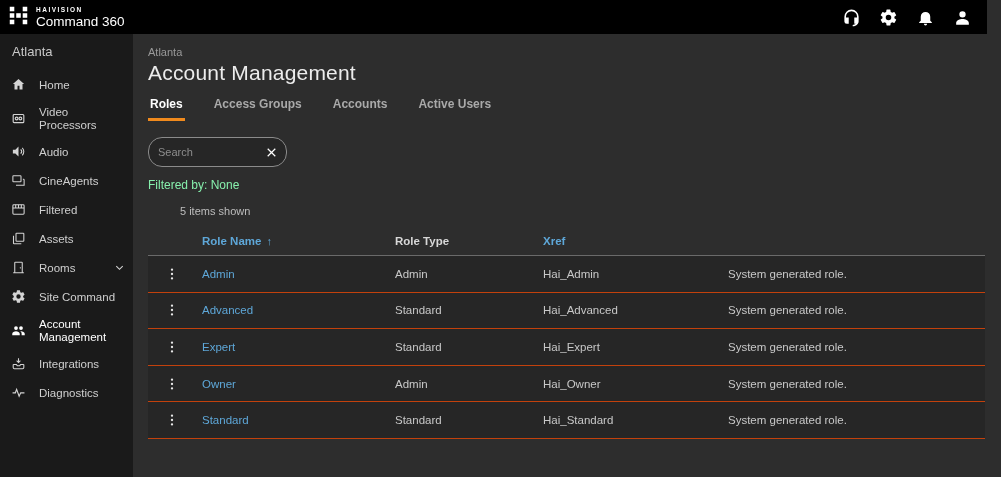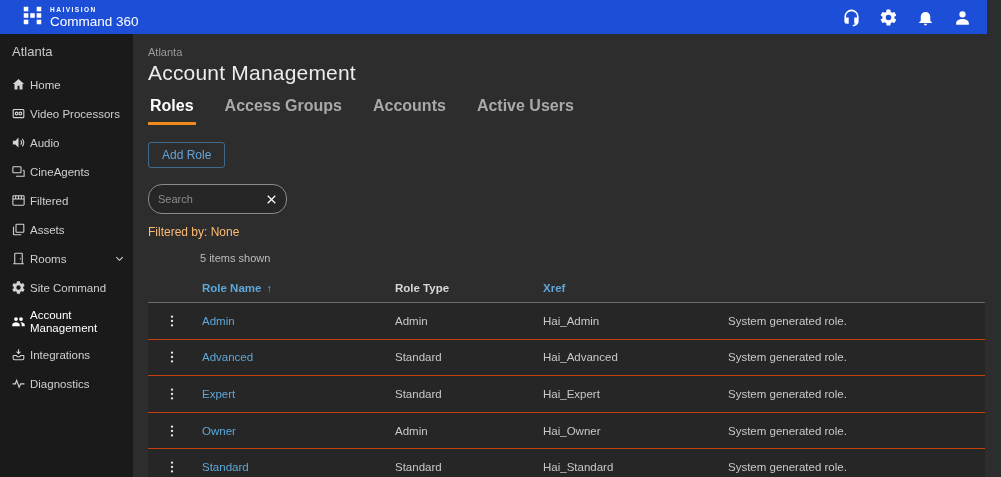--- a/index.html
+++ b/index.html
@@ -7,59 +7,59 @@
   body {
     font-family:"Liberation Sans", sans-serif;
     background:#2d2d2d;
     color:#ccc;
     position:relative;
   }
 
   
   .topbar {
     position:absolute; top:0; left:0; right:14px; height:34px;
-    background:#1d4ed8;
+    background:#000000;
     display:flex; align-items:center; justify-content:space-between;
-    padding:0 14px 0 22px; z-index:5;
+    padding:0 14px 0 8px; z-index:5;
   }
   .brand { display:flex; align-items:center; gap:7px; }
   .brand-top { font-size:6.5px; letter-spacing:1.5px; color:#fff; font-weight:bold; }
   .brand-name { font-size:13.5px; color:#fff; margin-top:1px; }
   .topbar-icons { display:flex; align-items:center; gap:15px; }
   .tb-icon { width:22px; height:22px; display:flex; align-items:center; justify-content:center; cursor:pointer; background:none; border:none; }
   .tb-icon svg { width:19px; height:19px; }
 
   
   .sidebar {
     position:absolute; top:34px; left:0; bottom:0; width:133px;
     background:#1a1a1a;
   }
   .site-name { padding:10px 12px 12px 12px; font-size:13px; color:#c9c9c9; }
   .nav-item {
-    display:flex; align-items:center; gap:4px;
+    display:flex; align-items:center; gap:13px;
     padding:6px 8px 6px 11px; min-height:27px;
     font-size:11.5px; color:#cfcfcf; cursor:pointer; position:relative;
   }
   .nav-item svg { width:15px; height:15px; flex:0 0 15px; }
   .nav-item.active { color:#fff; }
   .nav-label { line-height:13px; }
   .chevron { margin-left:auto; }
   .chevron svg { width:11px; height:11px; }
 
   
   .main {
     position:absolute; top:34px; left:133px; right:0; bottom:0;
     background:#2d2d2d; padding:12px 16px 0 15px; overflow:hidden;
   }
   .breadcrumb { font-size:11px; color:#9a9a9a; }
   .page-title { font-size:21px; font-weight:400; color:#ececec; margin-top:3px; letter-spacing:.2px; }
 
   .tabs { display:flex; gap:27px; margin-top:12px; }
   .tab {
-    font-size:16px; font-weight:bold; color:#a9a9a9;
+    font-size:12px; font-weight:bold; color:#a9a9a9;
     padding:0 2px 7px 2px; cursor:pointer; border-bottom:3px solid transparent;
   }
   .tab.active { color:#fff; border-bottom-color:#f08a1d; }
 
   .add-btn {
     margin-top:17px; display:inline-block;
     background:transparent; border:1px solid #3e6a8e; border-radius:3px;
     color:#63a4d8; font-size:12px; padding:5px 13px; cursor:pointer;
     font-family:"Liberation Sans", sans-serif;
   }
@@ -71,22 +71,22 @@
   }
   .search-box input {
     flex:1; min-width:0; background:transparent; border:none; outline:none;
     color:#ddd; font-size:11px; padding:0 4px 0 9px;
     font-family:"Liberation Sans", sans-serif;
   }
   .search-box input::placeholder { color:#8d8d8d; }
   .clear-btn { background:none; border:none; cursor:pointer; padding:0 8px 0 2px; display:flex; }
   .clear-btn svg { width:13px; height:13px; }
 
-  .filtered-by { margin-top:11px; font-size:12px; color:#fdba74; }
-  .items-shown { margin-top:13px; margin-left:25px; font-size:11px; color:#bdbdbd;padding-left:27px; }
+  .filtered-by { margin-top:11px; font-size:12px; color:#86efac; }
+  .items-shown { margin-top:13px; margin-left:5px; font-size:11px; color:#bdbdbd;padding-left:27px; }
 
   
   .table { margin-top:10px; width:837px; }
   .t-row {
     display:grid;
     grid-template-columns:54px 193px 148px 185px 1fr;
     align-items:center;
   }
   .t-head {
     height:29px; font-size:11.5px; font-weight:bold; color:#d8d8d8;
@@ -276,21 +276,20 @@
   <div class="breadcrumb">Atlanta</div>
   <h1 class="page-title">Account Management</h1>
 
   <div class="tabs">
     <div class="tab active">Roles</div>
     <div class="tab">Access Groups</div>
     <div class="tab">Accounts</div>
     <div class="tab">Active Users</div>
   </div>
 
-  <button class="add-btn">Add Role</button>
 
   <div class="search-box">
     <input type="text" placeholder="Search" style="">
     <button class="clear-btn">
       <svg viewBox="0 0 24 24" stroke="#fff" stroke-width="2.2" fill="none">
           <path d="M5 5l14 14M19 5L5 19"></path>
         </svg>
     </button>
   </div>
 

